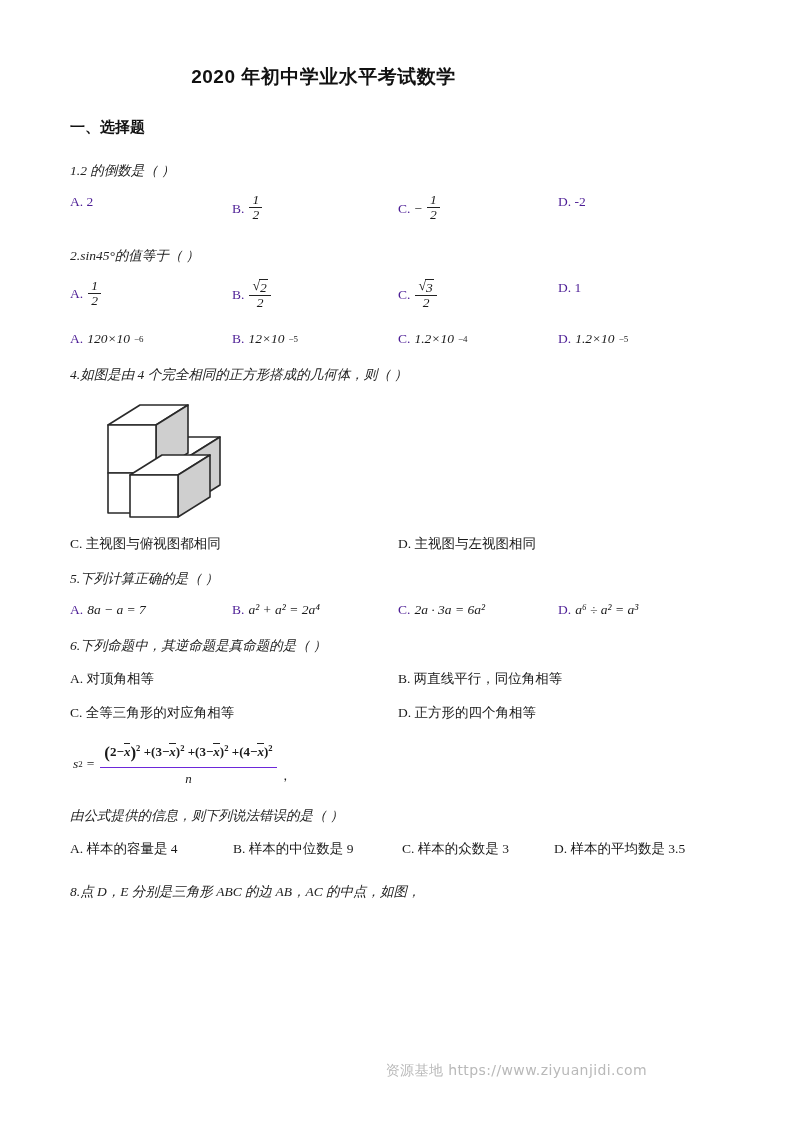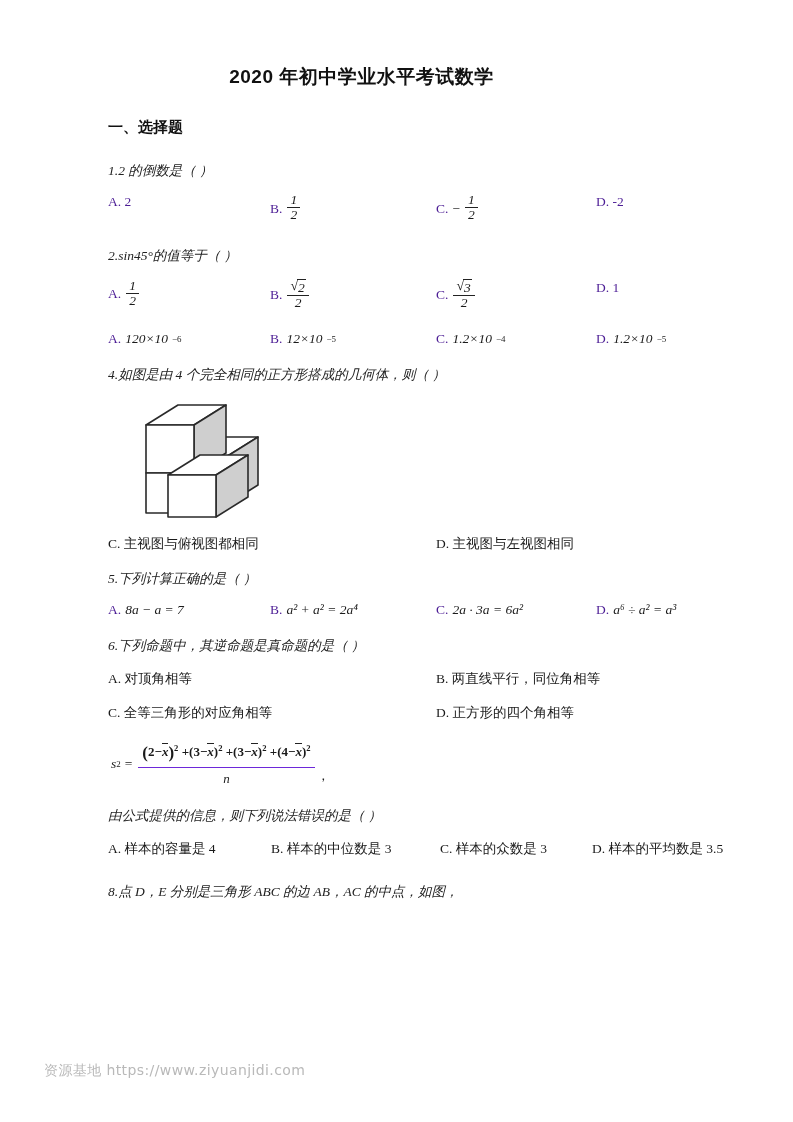--- a/index.html
+++ b/index.html
@@ -14,21 +14,20 @@
     font-family: "Liberation Serif", "DejaVu Serif", serif;
     color: #1a1a1a;
     overflow: hidden;
   }
   .page {
     position: relative;
     width: 647px;
     height: 1122px;
     box-sizing: border-box;
     padding: 0;
-    margin-left: 38px;
   }
   .doc-title {
     text-align: center;
     font-family: "Liberation Sans", "DejaVu Sans", sans-serif;
     font-weight: bold;
     font-size: 19px;
     letter-spacing: 0.5px;
     margin: 0;
     padding-top: 64px;
     color: #111;
@@ -153,21 +152,21 @@
     padding-top: 1px;
     font-style: italic;
   }
   .bigparen { font-size: 17px; vertical-align: -2px; }
 
   .watermark {
     position: absolute;
     left: 6px;
     right: 0;
     top: 1062px;
-    text-align: left;
+    text-align: right;
     color: #b9b9b9;
     font-family: "DejaVu Sans", "Liberation Sans", sans-serif;
     font-size: 14px;
     letter-spacing: 0.4px;
     user-select: none;
   }
 </style>
 </head>
 <body>
 
@@ -335,21 +334,21 @@
           <span class="bden">n</span>
         </span>
         <span style="align-self:flex-end;padding-bottom:2px;">，</span>
       </span>
     </div>
 
     <div class="q-stem tight" style="margin-top:18px;">由公式提供的信息，则下列说法错误的是（   ）</div>
 
     <div class="opts">
       <div class="opt" style="left:0px;">A. 样本的容量是 4</div>
-      <div class="opt" style="left:163px;">B. 样本的中位数是 3</div>
+      <div class="opt" style="left:163px;">B. 样本的中位数是 9</div>
       <div class="opt" style="left:332px;">C. 样本的众数是 3</div>
       <div class="opt" style="left:484px;">D. 样本的平均数是 3.5</div>
     </div>
 
     <div class="q-stem" style="margin-top:22px;">8.点 D，E 分别是三角形 ABC 的边 AB，AC 的中点，如图，</div>
 
   </div>
 
   <div class="watermark">资源基地 https://www.ziyuanjidi.com</div>
 

